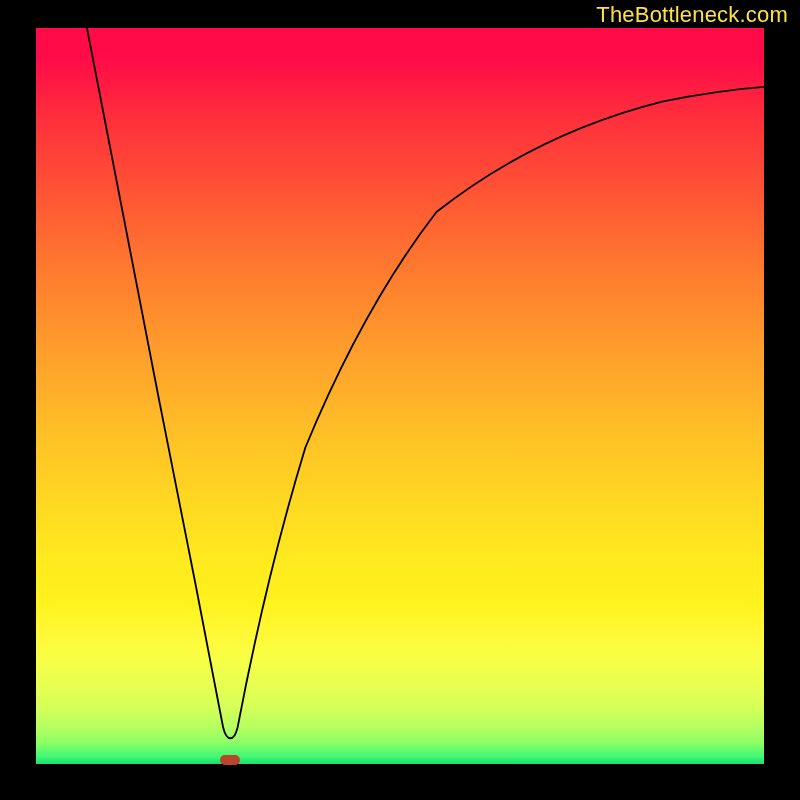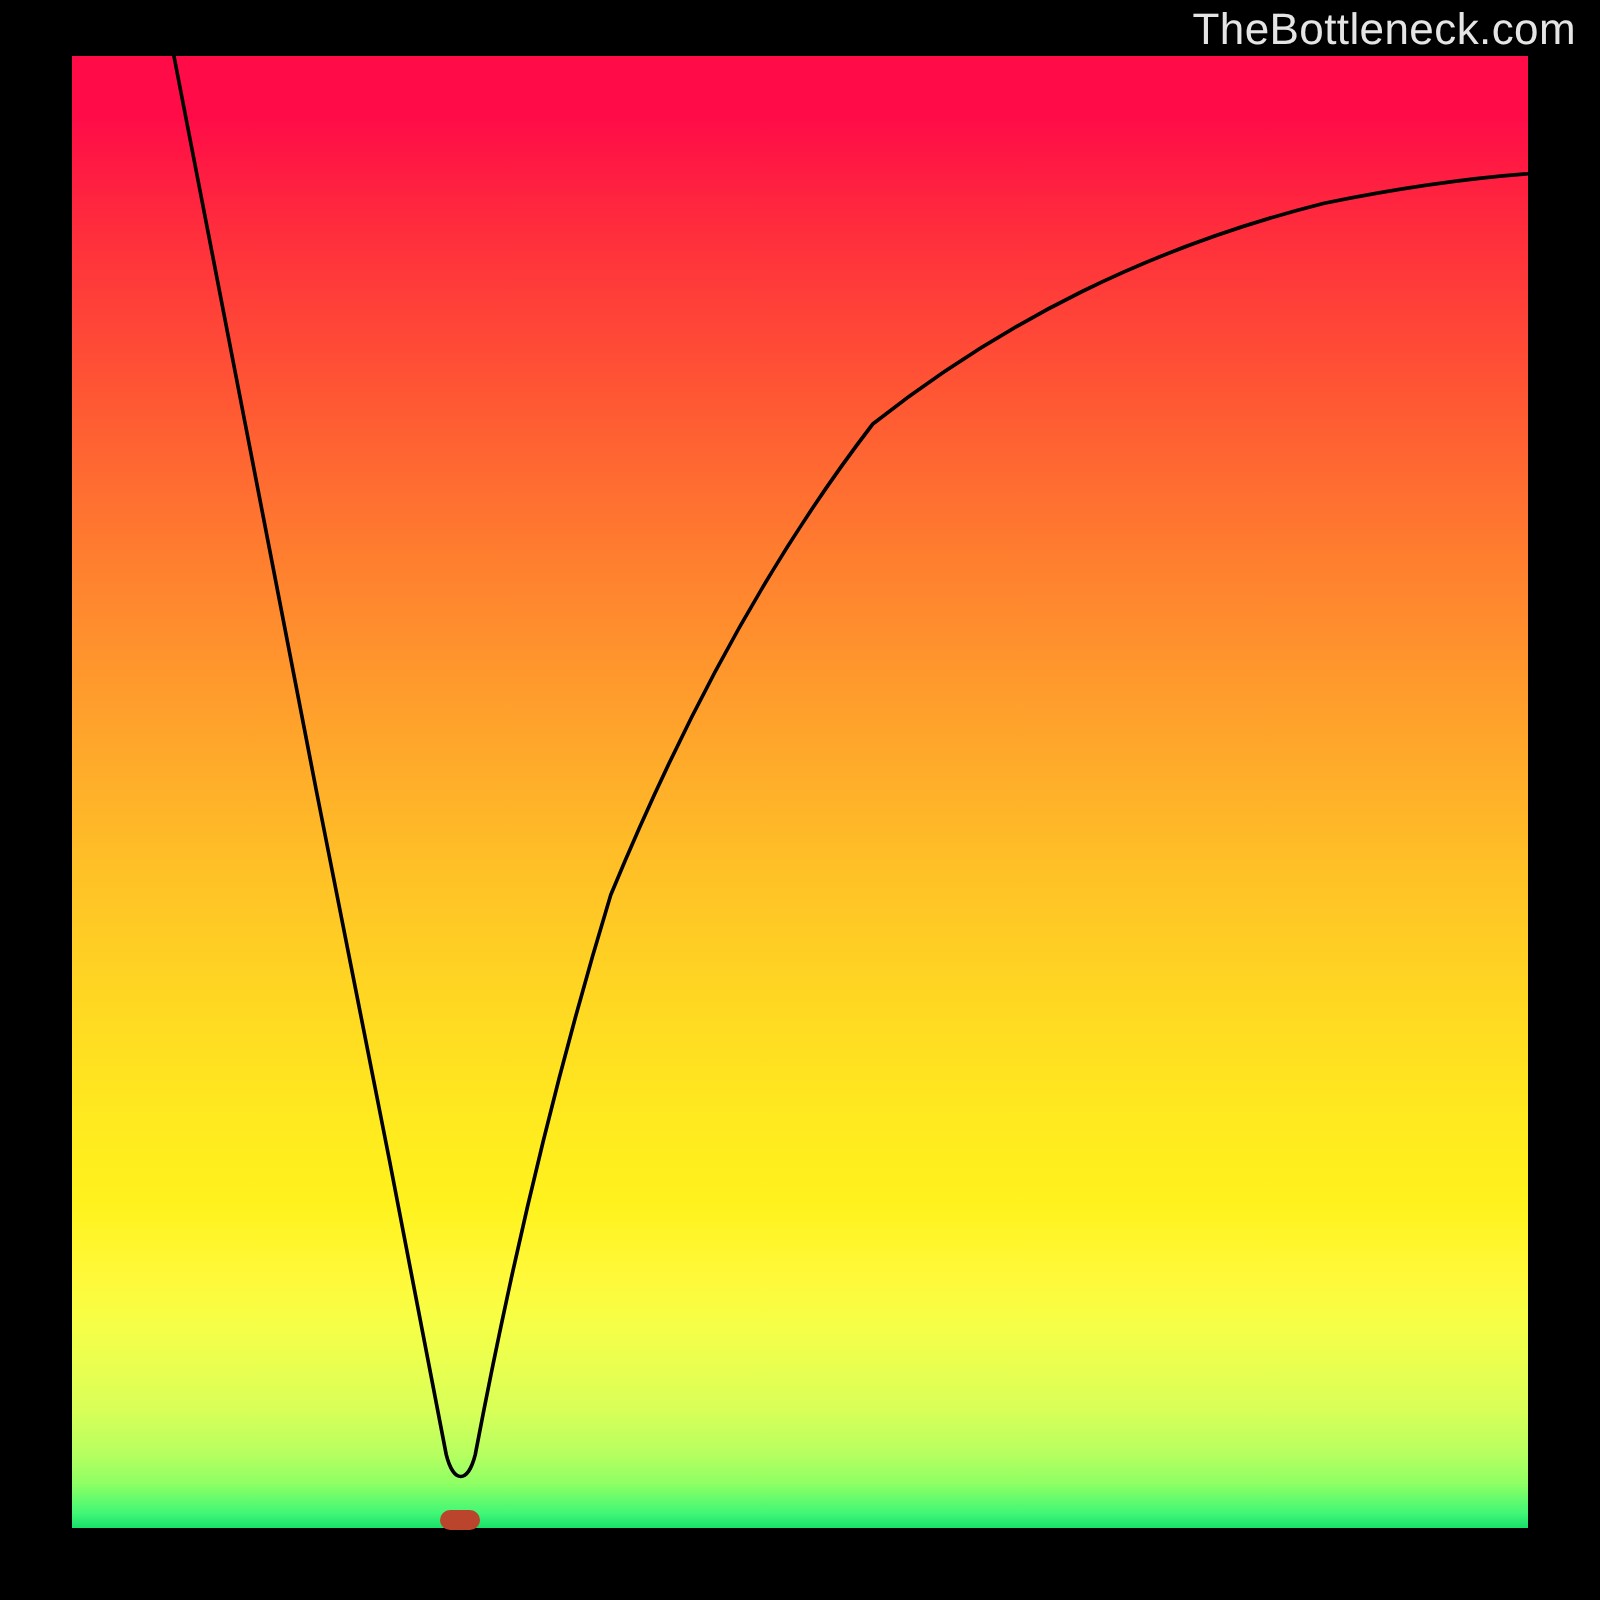--- a/index.html
+++ b/index.html
@@ -15,21 +15,21 @@
     position: relative;
     width: 800px;
     height: 800px;
     background: #000;
   }
   
   .watermark {
     position: absolute;
     top: 2px;
     right: 12px;
-    color: #e5e5e5;
+    color: #fde047;
     font-size: 22px;
     font-weight: 400;
     letter-spacing: 0.2px;
     user-select: none;
   }
   
   .plot {
     position: absolute;
     left: 36px;
     top: 28px;

